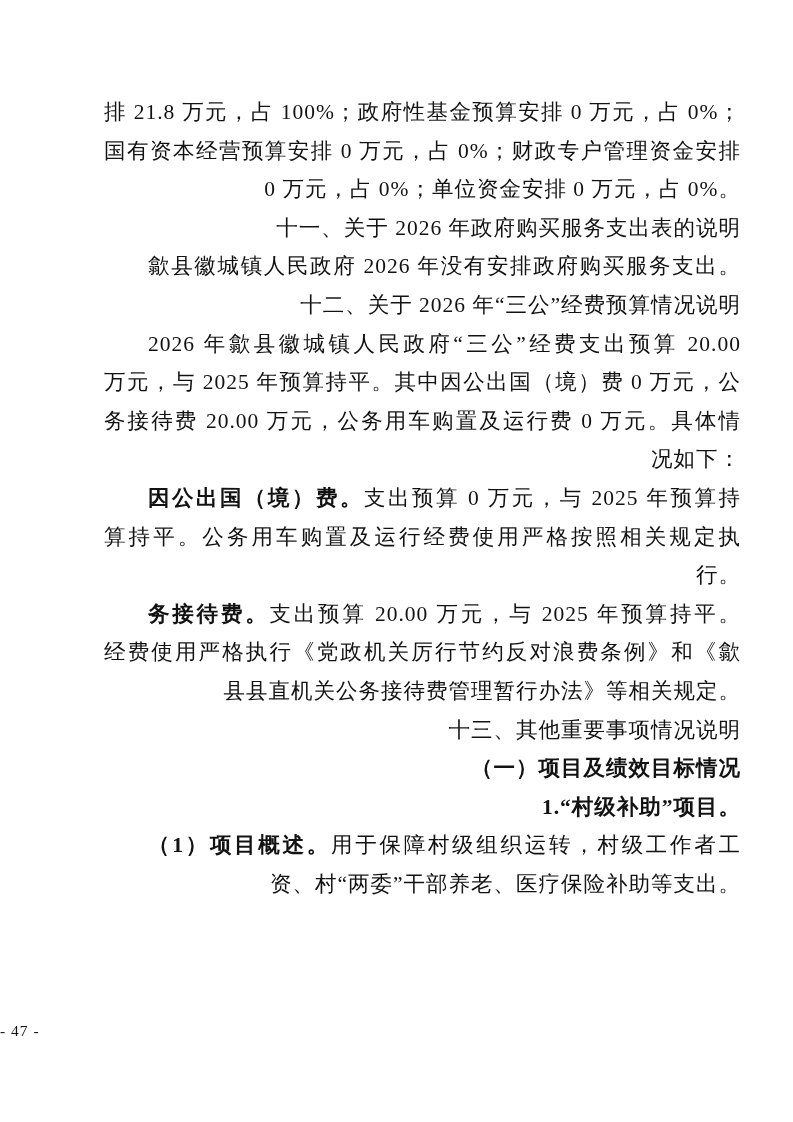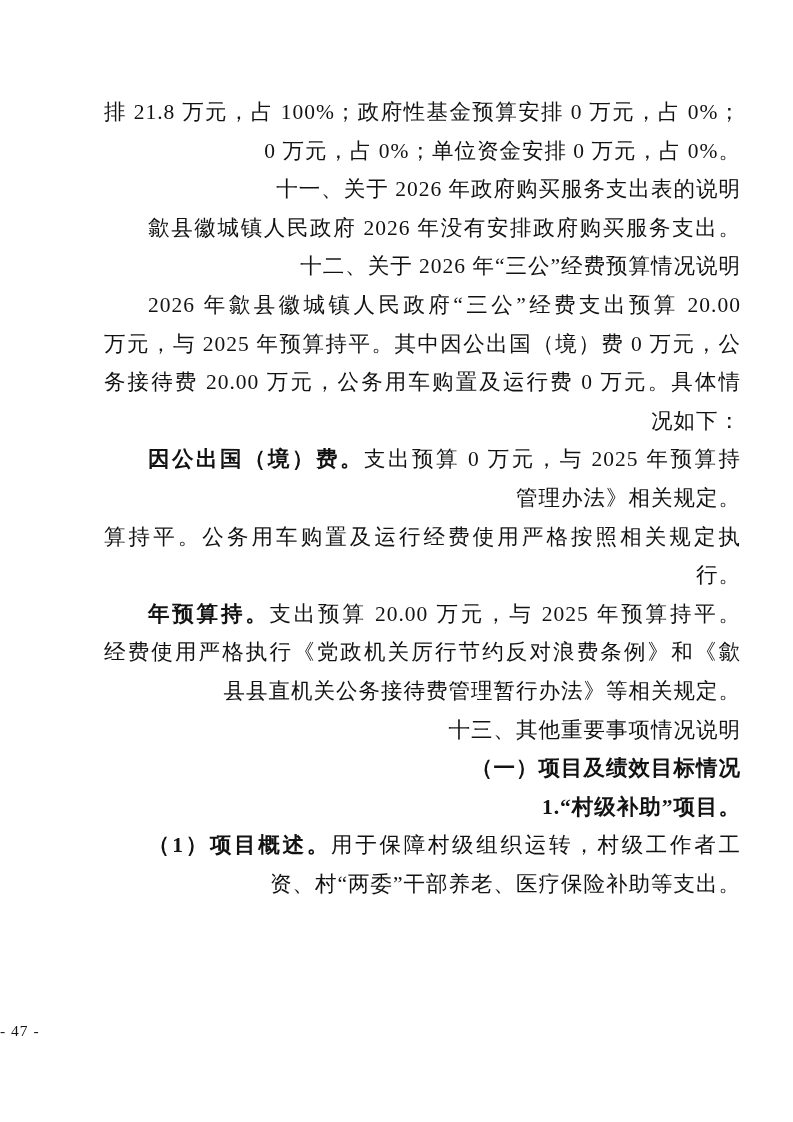--- a/index.html
+++ b/index.html
@@ -54,33 +54,33 @@
     letter-spacing: 1px;
     color: #121212;
   }
 </style>
 </head>
 <body>
 
 <div class="page">
   <div class="content">
       <div class="line just"><span class="seg">排 21.8 万元，占 100%；政府性基金预算安排 0 万元，占 0%；</span></div>
+      <div class="line just"><span class="seg">国有资本经营预算安排 0 万元，占 0%；财政专户管理资金安排</span></div>
       <div class="line"><span class="seg">0 万元，占 0%；单位资金安排 0 万元，占 0%。</span></div>
       <div class="line ind"><span class="seg">十一、关于 2026 年政府购买服务支出表的说明</span></div>
       <div class="line just ind"><span class="seg">歙县徽城镇人民政府 2026 年没有安排政府购买服务支出。</span></div>
       <div class="line ind"><span class="seg">十二、关于 2026 年“三公”经费预算情况说明</span></div>
       <div class="line just ind"><span class="seg">2026 年歙县徽城镇人民政府“三公”经费支出预算 20.00</span></div>
       <div class="line just"><span class="seg">万元，与 2025 年预算持平。其中因公出国（境）费 0 万元，公</span></div>
       <div class="line just"><span class="seg">务接待费 20.00 万元，公务用车购置及运行费 0 万元。具体情</span></div>
       <div class="line"><span class="seg">况如下：</span></div>
       <div class="line just ind"><span class="seg bold">因公出国（境）费。</span><span class="seg">支出预算 0 万元，与 2025 年预算持</span></div>
-      <div class="line"><span class="seg">管理办法》相关规定。</span></div>
       <div class="line just"><span class="seg">算持平。公务用车购置及运行经费使用严格按照相关规定执</span></div>
       <div class="line"><span class="seg">行。</span></div>
-      <div class="line just ind"><span class="seg bold">年预算持。</span><span class="seg">支出预算 20.00 万元，与 2025 年预算持平。</span></div>
+      <div class="line just ind"><span class="seg bold">务接待费。</span><span class="seg">支出预算 20.00 万元，与 2025 年预算持平。</span></div>
       <div class="line just"><span class="seg">经费使用严格执行《党政机关厉行节约反对浪费条例》和《歙</span></div>
       <div class="line"><span class="seg">县县直机关公务接待费管理暂行办法》等相关规定。</span></div>
       <div class="line ind"><span class="seg">十三、其他重要事项情况说明</span></div>
       <div class="line ind"><span class="seg bold">（一）项目及绩效目标情况</span></div>
       <div class="line ind"><span class="seg bold">1.“村级补助”项目。</span></div>
       <div class="line just ind"><span class="seg bold">（1）项目概述。</span><span class="seg">用于保障村级组织运转，村级工作者工</span></div>
       <div class="line"><span class="seg">资、村“两委”干部养老、医疗保险补助等支出。</span></div>
     </div>
   <div class="footer">- 47 -</div>
 </div>

